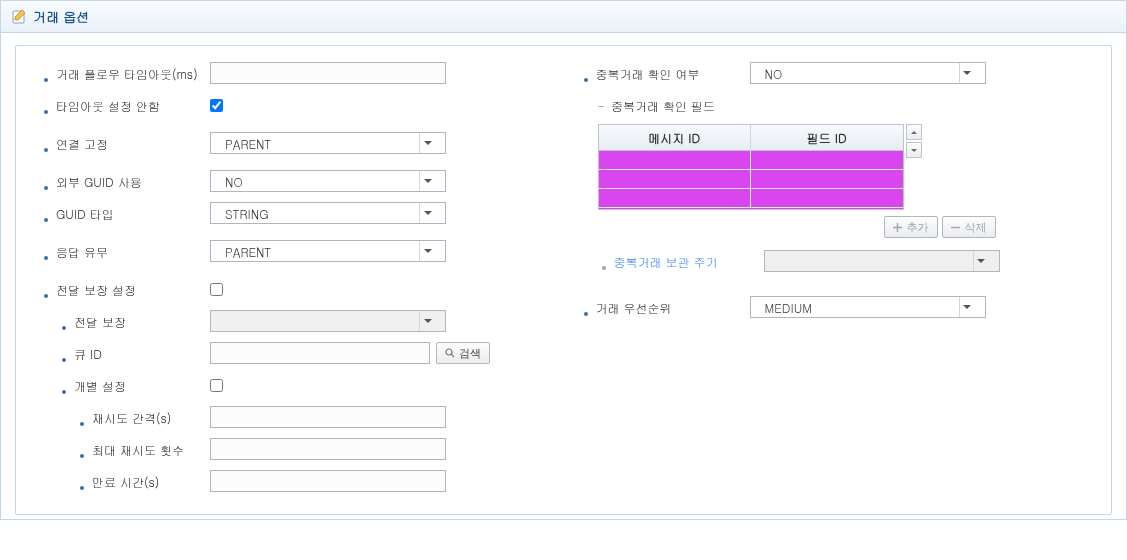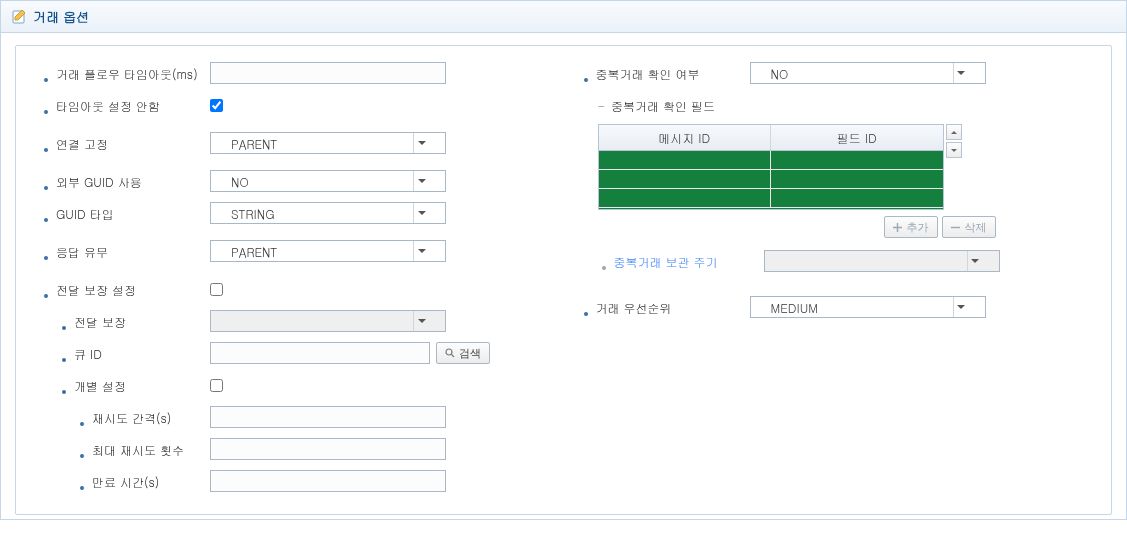--- a/index.html
+++ b/index.html
@@ -76,21 +76,21 @@
 .sub-sub-label { padding-left: 36px; }
 
 .control { flex: 1; display: flex; align-items: center; max-width: 236px; }
 .control-wide { max-width: 280px; }
 
 input[type="text"].text-input, .select-box, .text-disabled {
   height: 22px;
   border: 1px solid #aab7c4;
   background: #fcfcfc;
   width: 100%;
-  padding: 0 20px;
+  padding: 0 14px;
   font-size: 12px;
   font-family: inherit;
 }
 .text-disabled {
   background: #efefef;
   color: #555;
 }
 .select-box {
   display: flex;
   align-items: center;
@@ -134,22 +134,23 @@
 .search-combo { display: flex; width: 100%; gap: 6px; }
 .search-combo .text-disabled { flex: 1; }
 
 
 .mini-table-wrap {
   margin-left: 14px; margin-top: 6px; margin-bottom: 6px;
   display: flex; align-items: flex-start;
 }
 .mini-table {
   border: 1px solid #b8c4d1;
-  width: 346px;
-  background: #15803d;
+  width: 306px;
+  background: #d946ef;
+  font-weight: bold;
 }
 .mini-table .thead {
   display: flex; background: linear-gradient(#f7f9fc,#e8edf3);
   border-bottom: 1px solid #b8c4d1;
 }
 .mini-table .th {
   flex: 1; text-align: center; padding: 4px 0;
   color: #333; border-right: 1px solid #cfd6de;
 }
 .mini-table .th:last-child { border-right: none; }

